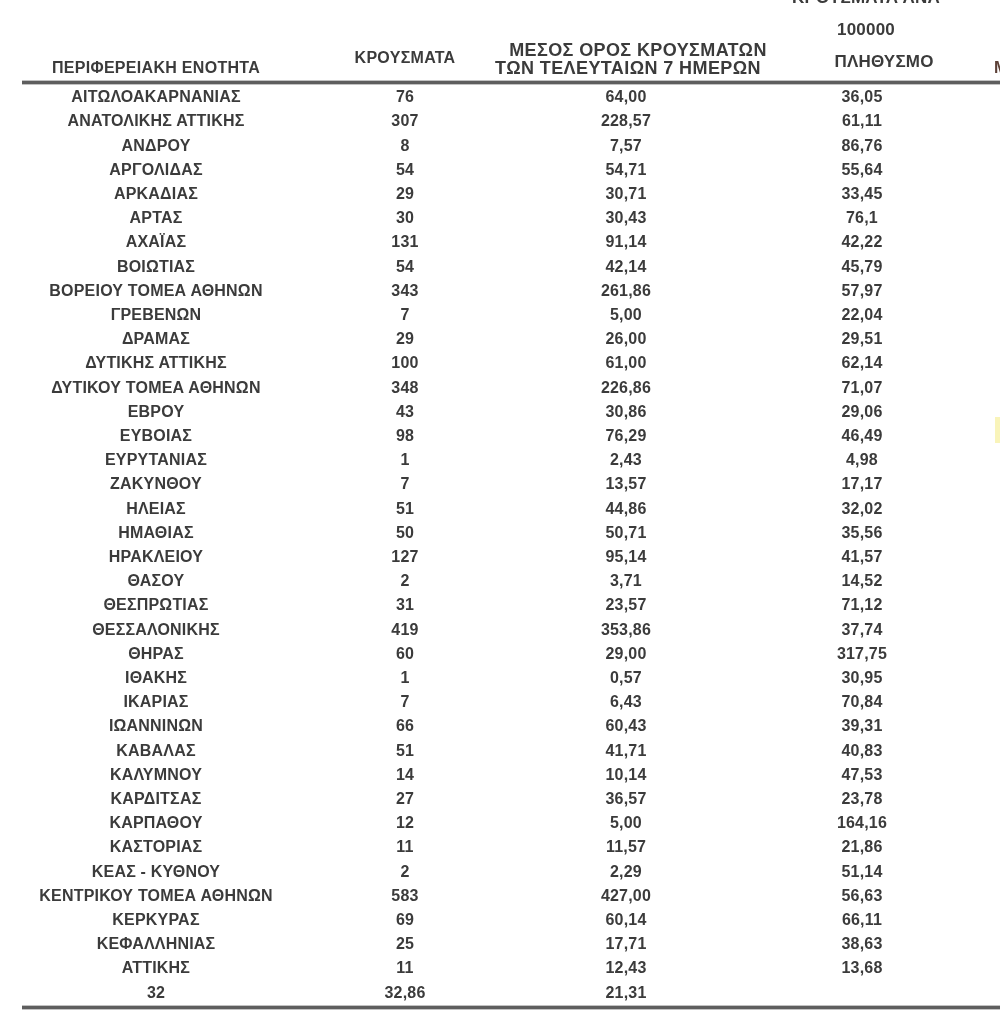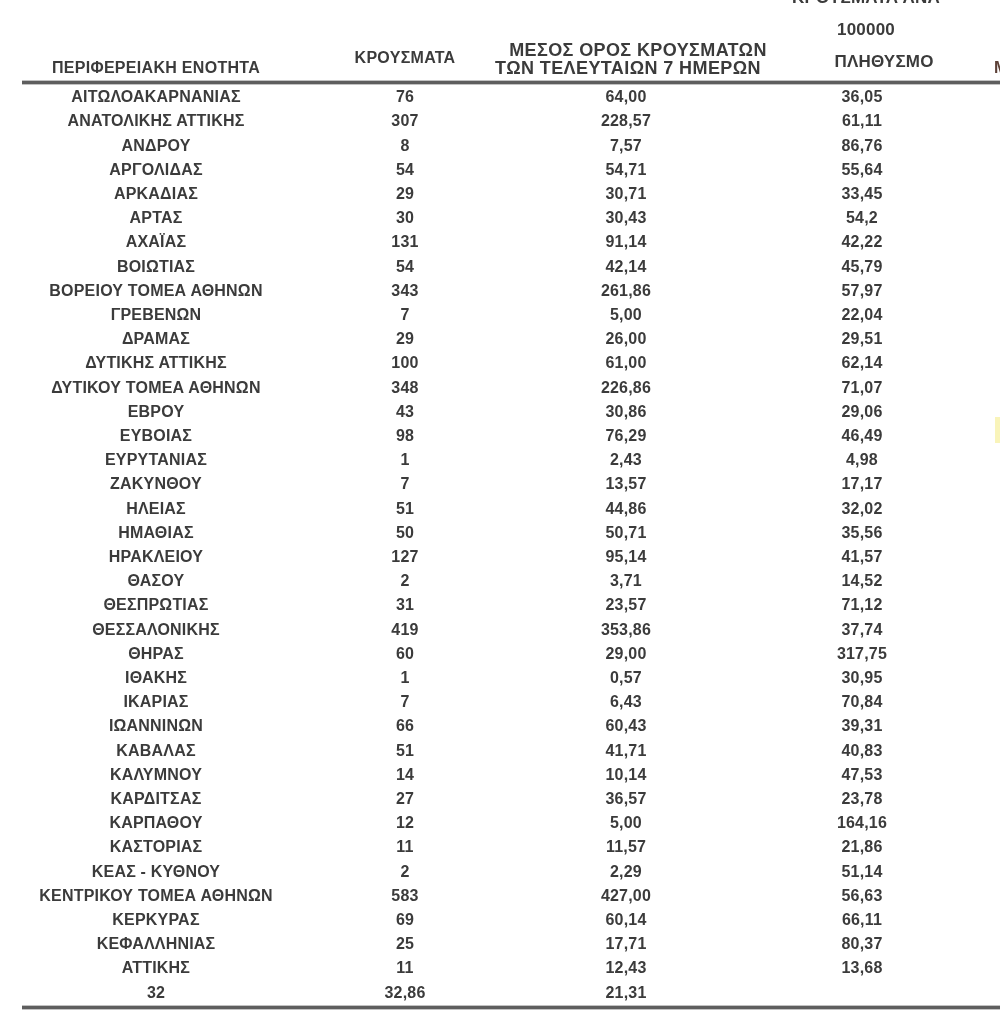--- a/index.html
+++ b/index.html
@@ -148,21 +148,21 @@
         <div class="row">
           <span class="cell c-region">ΑΡΚΑΔΙΑΣ</span>
           <span class="cell c-cases">29</span>
           <span class="cell c-avg7">30,71</span>
           <span class="cell c-per100k">33,45</span>
         </div>
         <div class="row">
           <span class="cell c-region">ΑΡΤΑΣ</span>
           <span class="cell c-cases">30</span>
           <span class="cell c-avg7">30,43</span>
-          <span class="cell c-per100k">54,2</span>
+          <span class="cell c-per100k">76,1</span>
         </div>
         <div class="row">
           <span class="cell c-region">ΑΧΑΪΑΣ</span>
           <span class="cell c-cases">131</span>
           <span class="cell c-avg7">91,14</span>
           <span class="cell c-per100k">42,22</span>
         </div>
         <div class="row">
           <span class="cell c-region">ΒΟΙΩΤΙΑΣ</span>
           <span class="cell c-cases">54</span>
@@ -328,21 +328,21 @@
         <div class="row">
           <span class="cell c-region">ΚΕΡΚΥΡΑΣ</span>
           <span class="cell c-cases">69</span>
           <span class="cell c-avg7">60,14</span>
           <span class="cell c-per100k">66,11</span>
         </div>
         <div class="row">
           <span class="cell c-region">ΚΕΦΑΛΛΗΝΙΑΣ</span>
           <span class="cell c-cases">25</span>
           <span class="cell c-avg7">17,71</span>
-          <span class="cell c-per100k">80,37</span>
+          <span class="cell c-per100k">38,63</span>
         </div>
         <div class="row">
           <span class="cell c-region">ΑΤΤΙΚΗΣ</span>
           <span class="cell c-cases">11</span>
           <span class="cell c-avg7">12,43</span>
           <span class="cell c-per100k">13,68</span>
         </div>
         <div class="row">
           <span class="cell c-cases">32</span>
           <span class="cell c-avg7">32,86</span>

